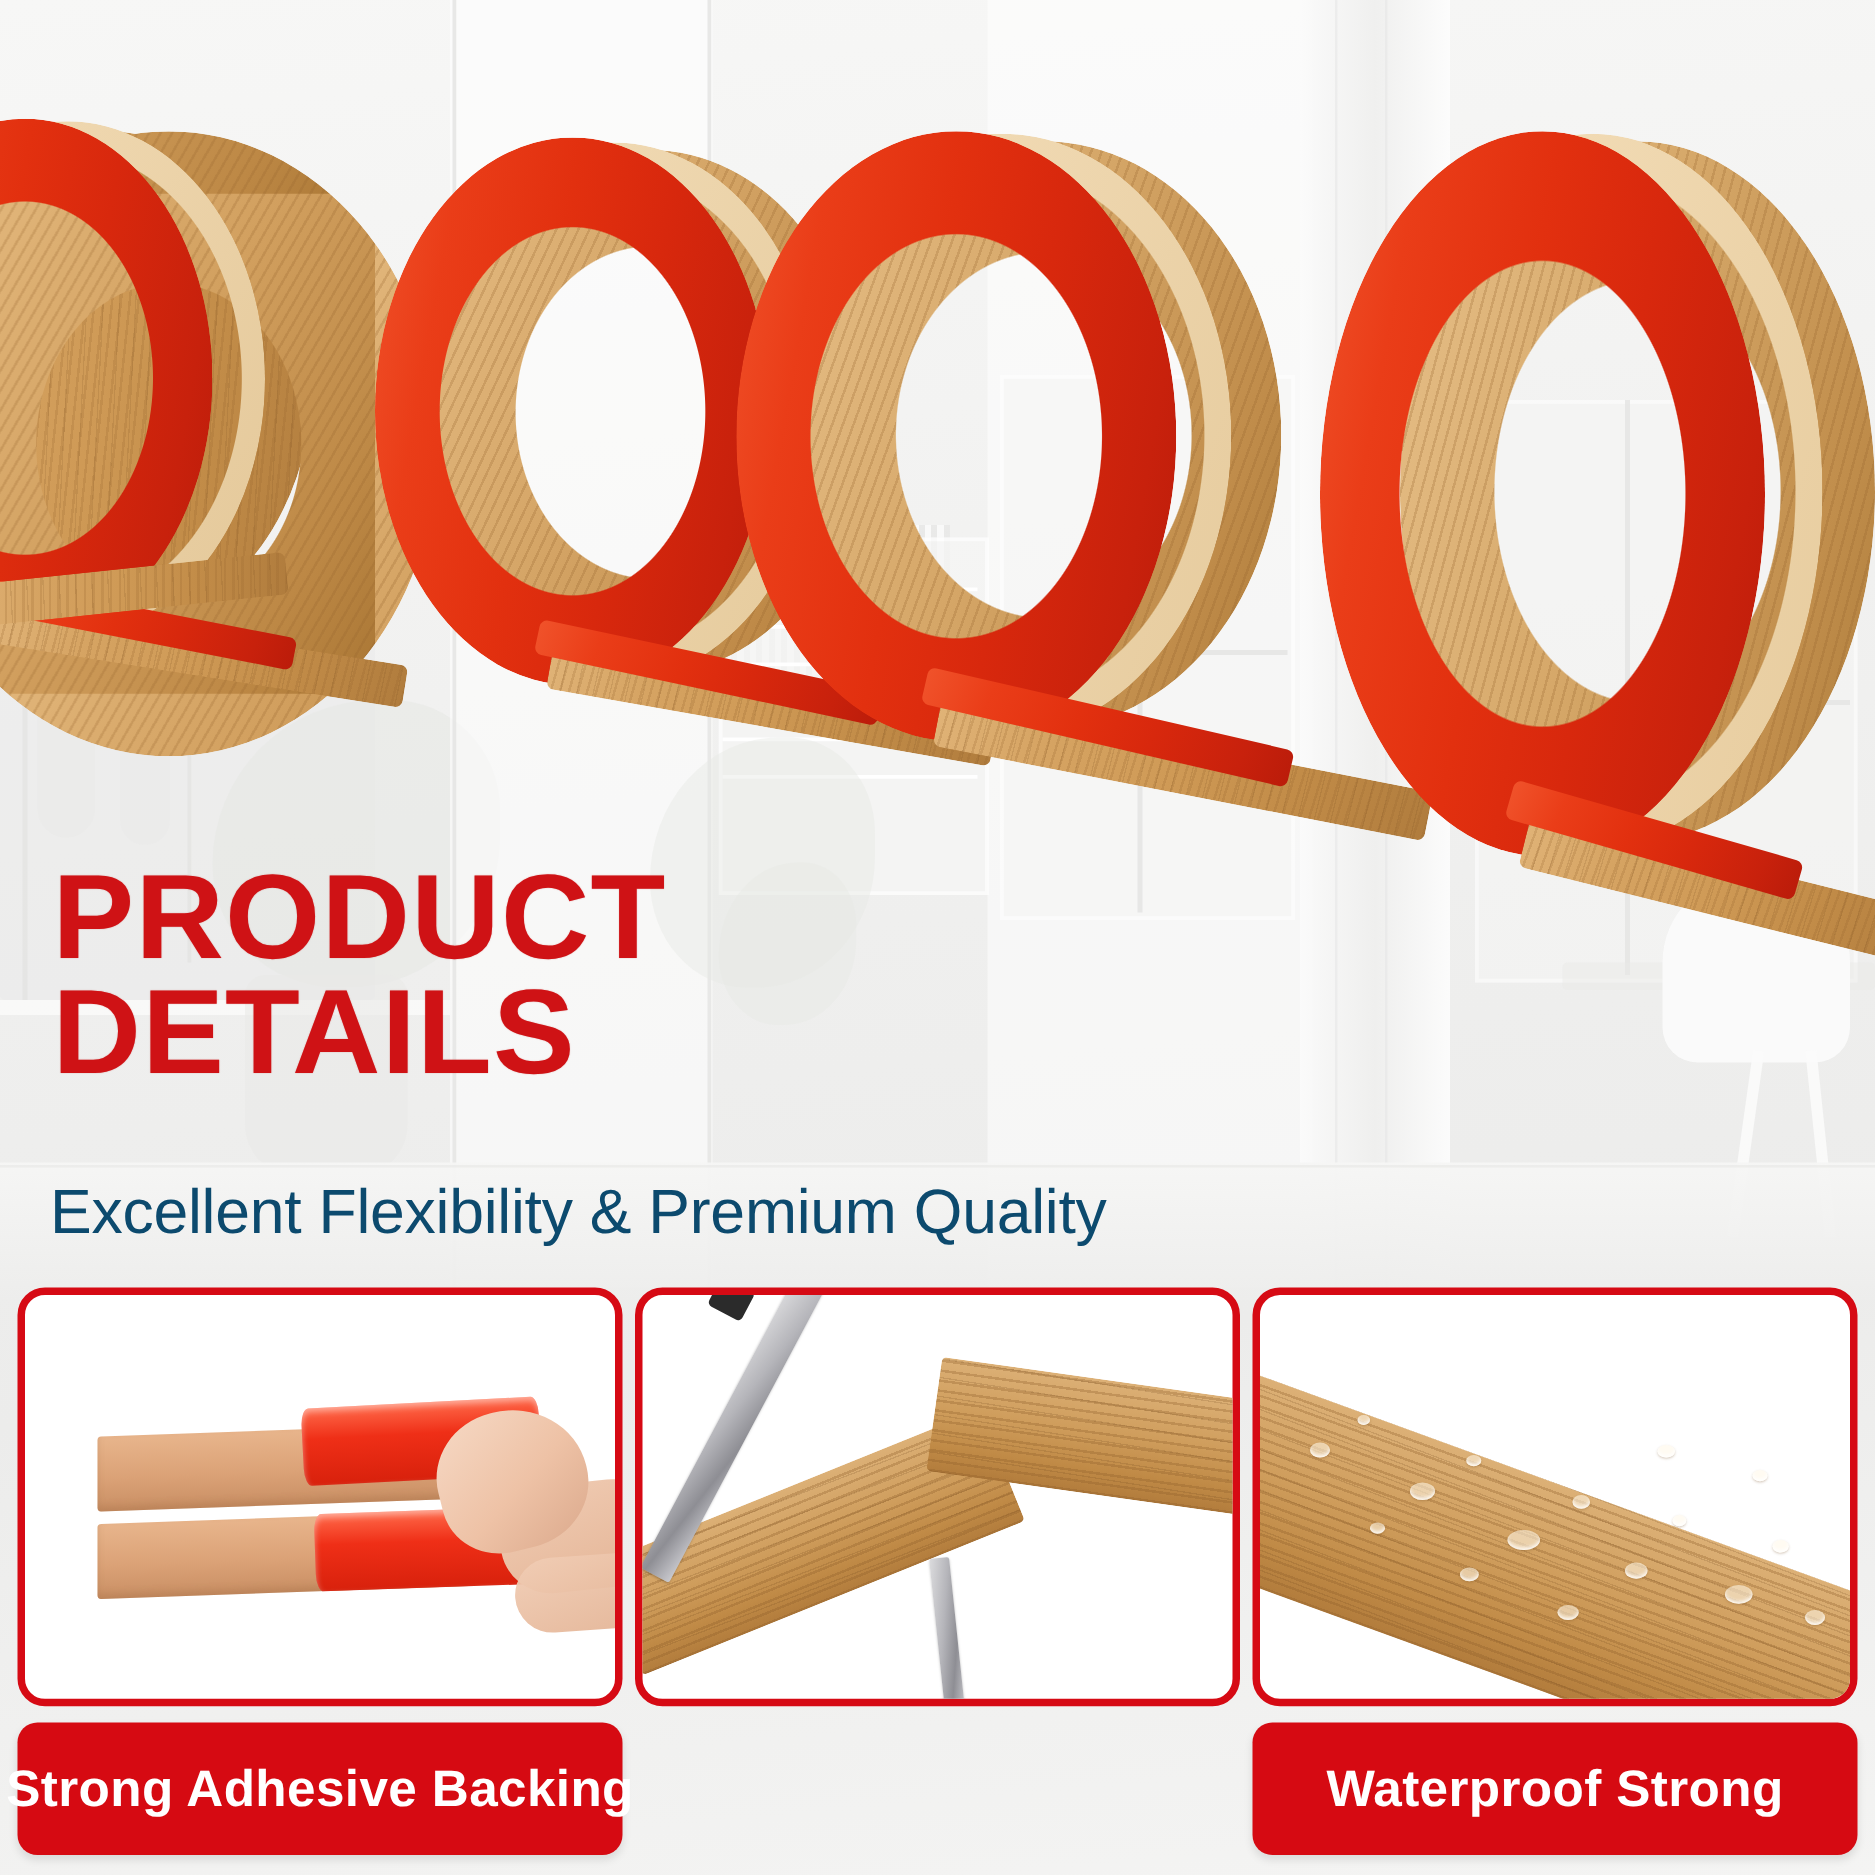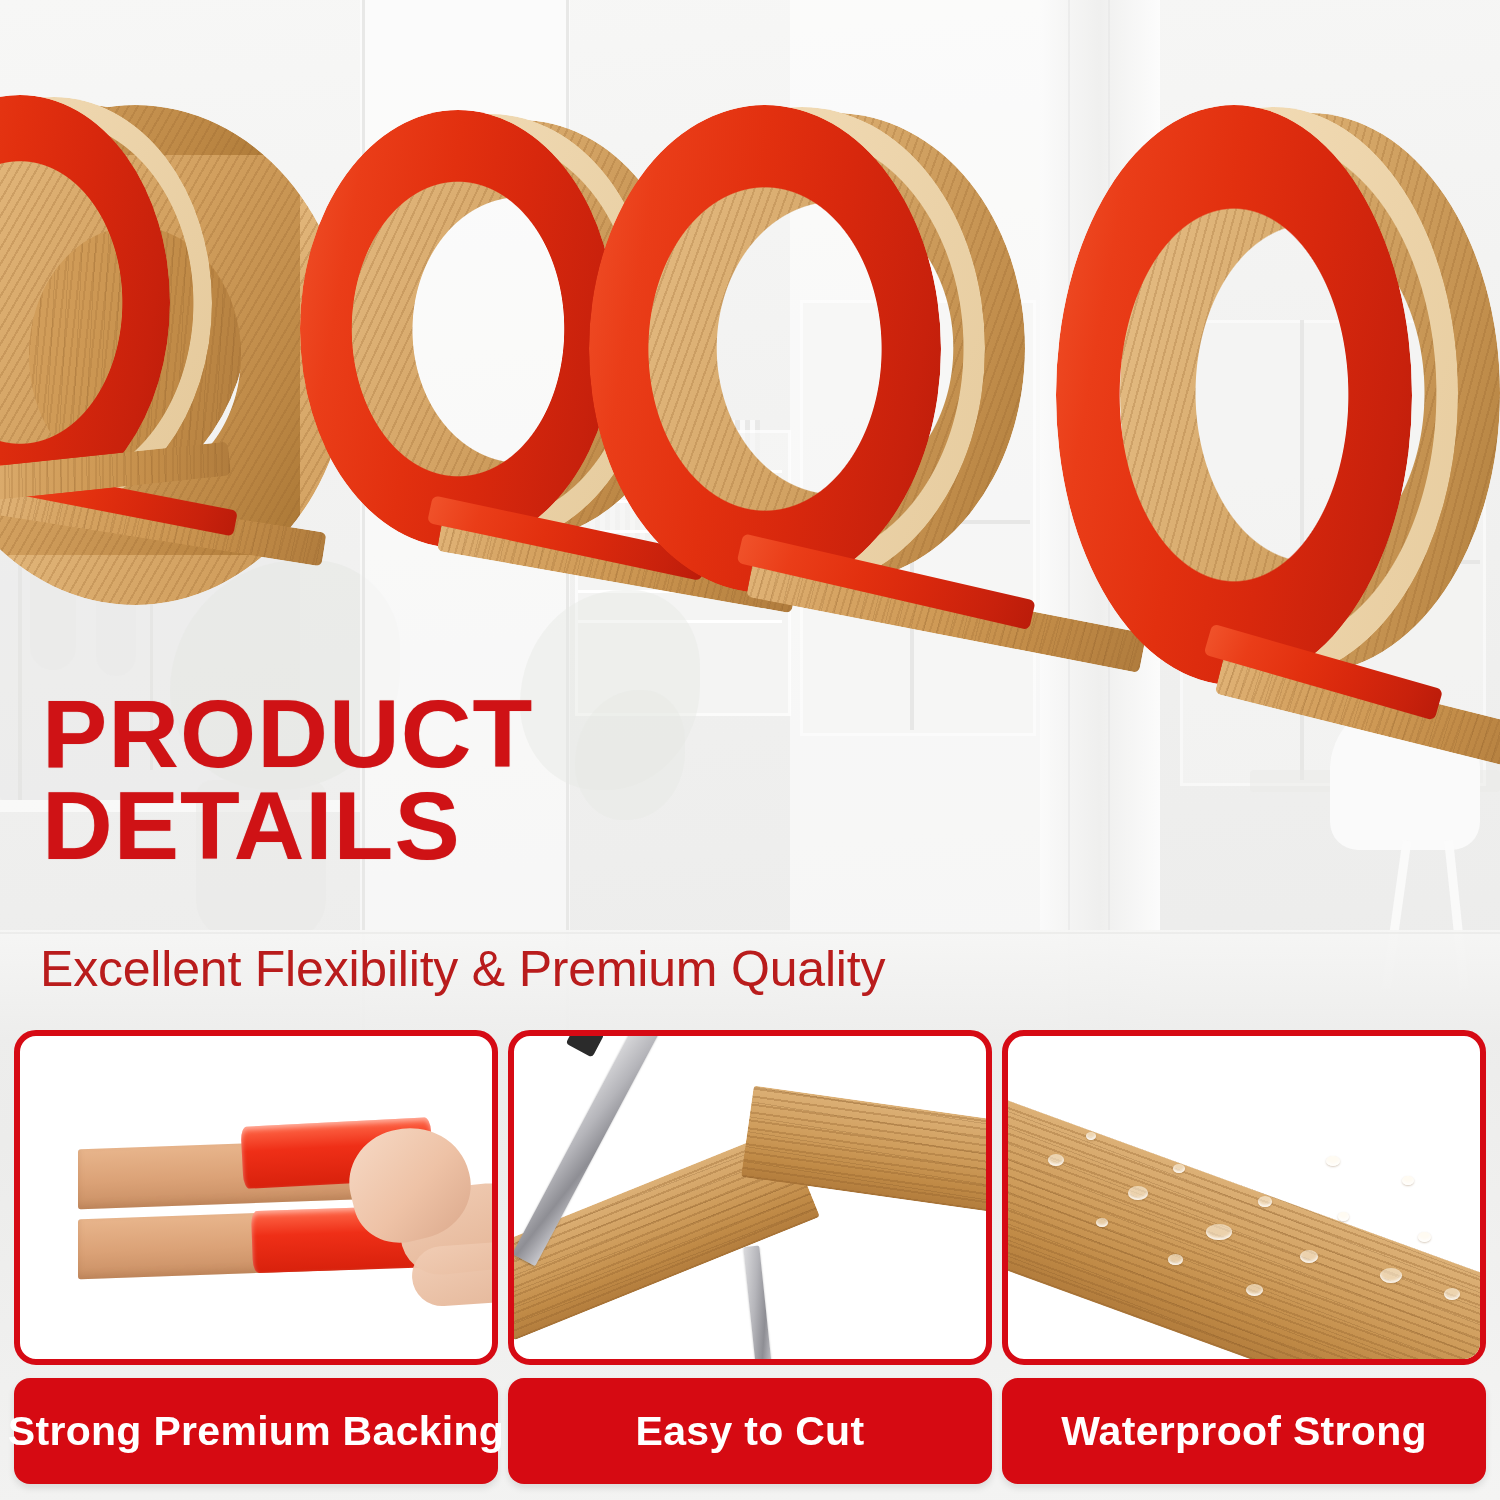--- a/index.html
+++ b/index.html
@@ -41,21 +41,21 @@
     position:absolute;left:42px;top:688px;
     color:#cf1215;font-weight:bold;font-size:96px;line-height:.96;
     letter-spacing:1px;
     font-family:"Liberation Sans","DejaVu Sans",sans-serif;
     transform:scaleX(1.02);transform-origin:left top;
     text-shadow:0 0 1px rgba(180,0,0,.4);
     white-space:pre-line;
   }
   .subline{
     position:absolute;left:40px;top:940px;
-    color:#b91c1c;font-size:50px;font-weight:normal;letter-spacing:-.2px;
+    color:#0c4a6e;font-size:50px;font-weight:normal;letter-spacing:-.2px;
     font-family:"Liberation Sans","DejaVu Sans",sans-serif;
     white-space:nowrap;
   }
 
   
   .panels{position:absolute;left:0;top:1030px;width:1500px;height:470px;}
   .panel{position:absolute;top:0;width:484px;height:335px;
          border:6px solid #d60a14;border-radius:22px;background:#ffffff;
          overflow:hidden;box-sizing:border-box;}
   .p1{left:14px;} .p2{left:508px;} .p3{left:1002px;}
@@ -308,23 +308,20 @@
         <div class="drop" style="left:88px;top:182px;width:12px;height:9px;"></div>
         <div class="drop" style="left:160px;top:218px;width:15px;height:11px;"></div>
         <div class="drop" style="left:238px;top:248px;width:17px;height:12px;"></div>
         <div class="drop" style="left:318px;top:120px;width:14px;height:10px;"></div>
         <div class="drop" style="left:394px;top:140px;width:12px;height:9px;"></div>
         <div class="drop" style="left:436px;top:252px;width:16px;height:12px;"></div>
       </div>
     </div>
 
     <div class="banner b1">
-      <span>Strong Premium Backing</span>
-    </div>
-    <div class="banner b2">
-      <span>Easy to Cut</span>
+      <span>Strong Adhesive Backing</span>
     </div>
     <div class="banner b3">
       <span>Waterproof Strong</span>
     </div>
   </div>
 
 </div>
 
 </body></html>

